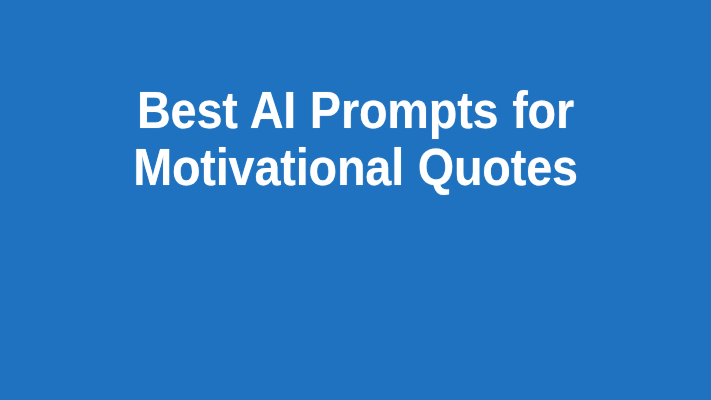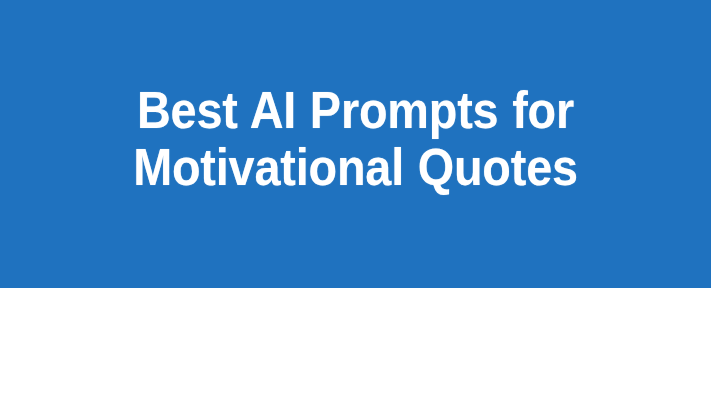--- a/index.html
+++ b/index.html
@@ -41,19 +41,19 @@
     text-align: center;
     transform: scaleX(0.9);
     transform-origin: center top;
     text-shadow: 0 0 1px rgba(255,255,255,0.55);
     white-space: normal;
   }
 </style>
 </head>
 <body>
 
-<div id="banner" style="width: 711px; height: 288px; background-color: rgb(31, 114, 191);">
+<div id="banner" style="width: 711px; height: 400px; background-color: rgb(31, 114, 191);">
 
   <div id="headline-block">
     <h1 id="headline" style="color: rgb(255, 255, 255); text-align: center;">Best AI Prompts for Motivational Quotes</h1>
   </div>
 
 </div>
 
 </body></html>

